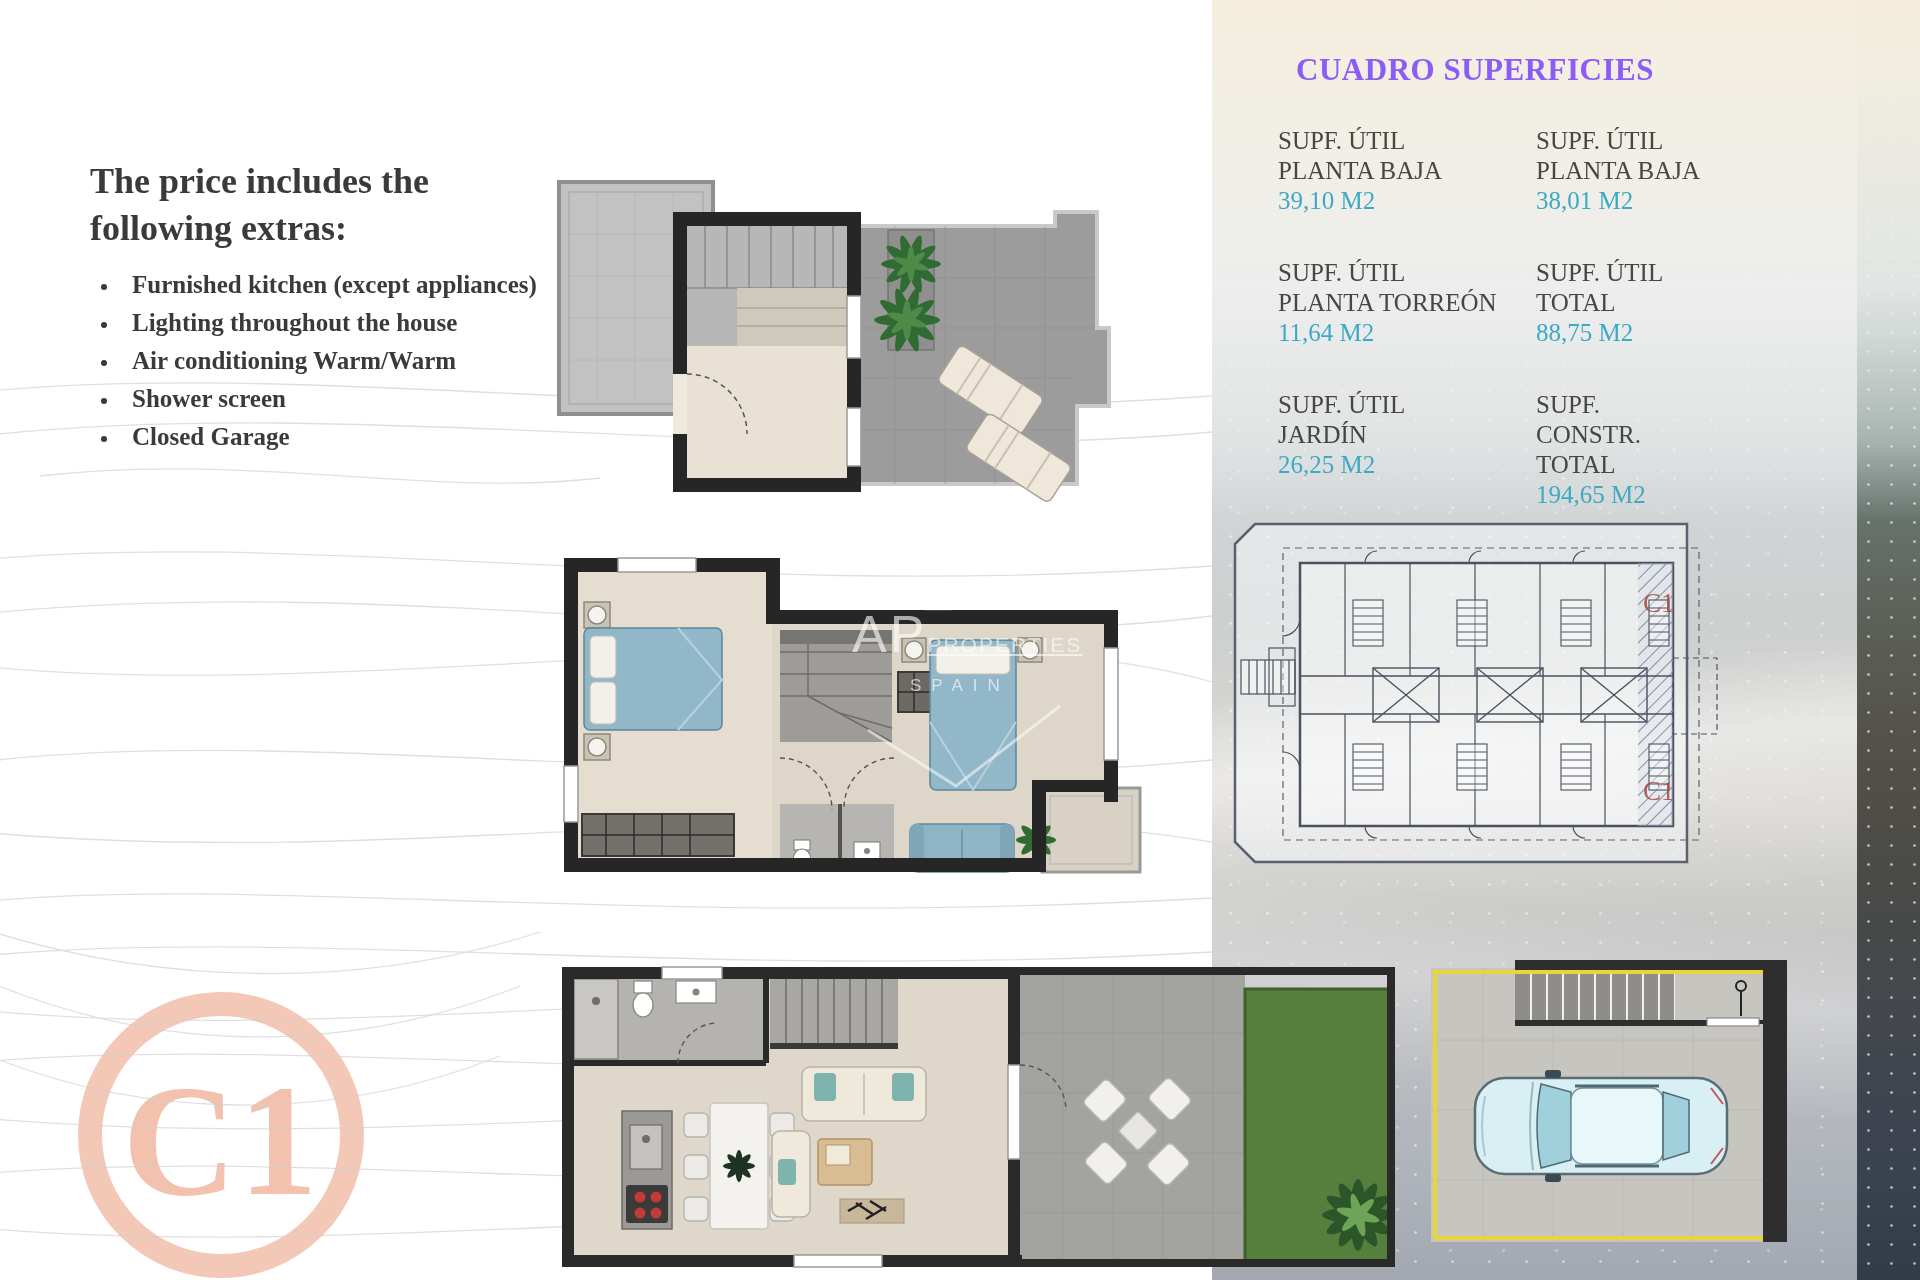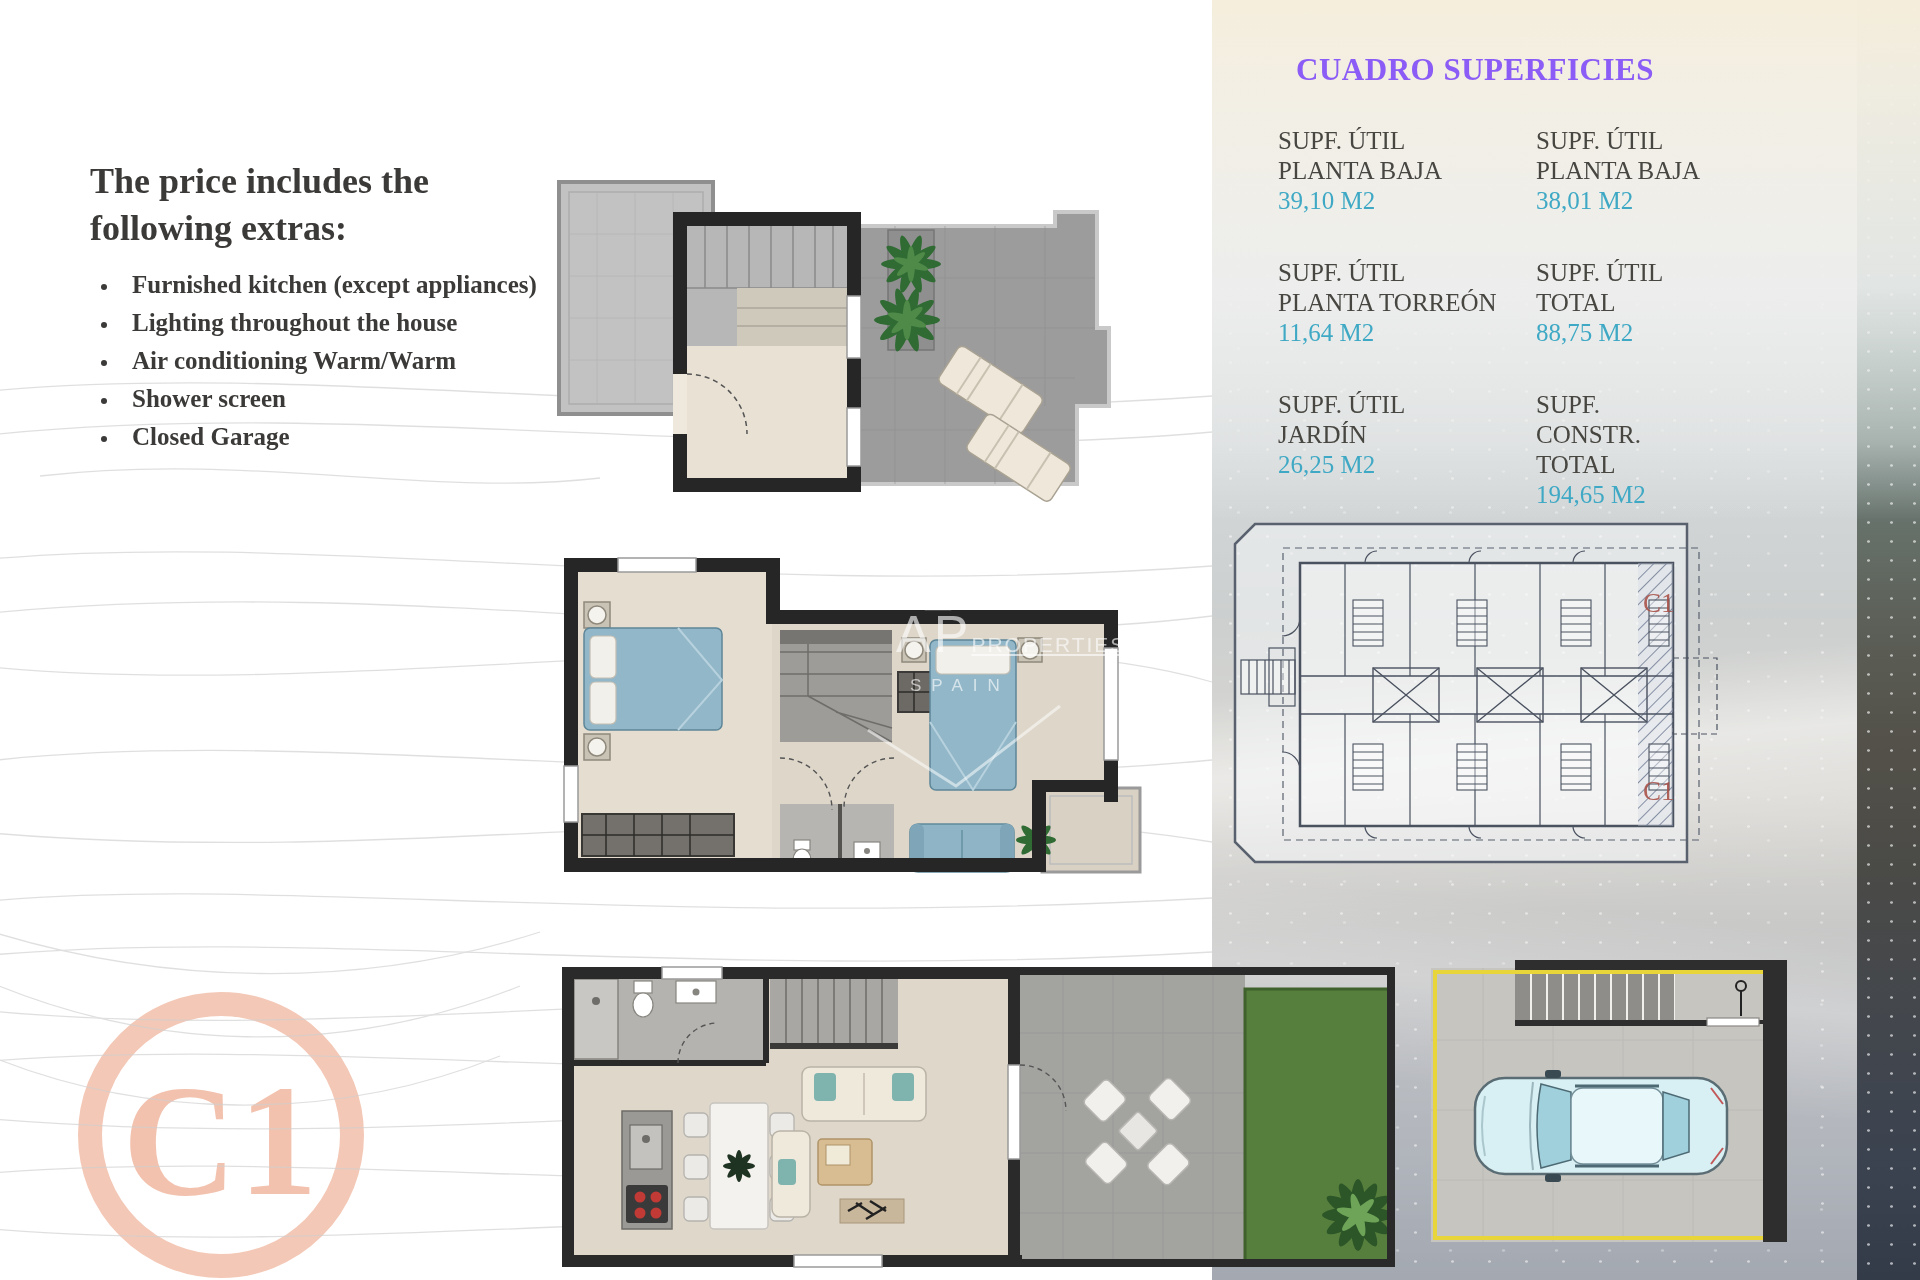--- a/index.html
+++ b/index.html
@@ -50,21 +50,21 @@
   
   .c1logo{position:absolute;left:78px;top:992px;width:238px;height:238px;border:24px solid #f4c8b6;
     border-radius:50%;display:flex;align-items:center;justify-content:center;}
   .c1logo span{font-size:158px;font-weight:bold;color:#f2c2ae;letter-spacing:2px;
     transform:translateY(6px);}
 
   
   .watermark{position:absolute;left:852px;top:578px;width:230px;opacity:.62;color:#ffffff;
     font-family:"Liberation Sans","DejaVu Sans",sans-serif;}
   .wm-row{display:flex;align-items:baseline;}
-  .wm-ap{font-size:52px;letter-spacing:3px;line-height:40px;margin-left:44px;}
+  .wm-ap{font-size:52px;letter-spacing:3px;line-height:40px;}
   .wm-props{font-size:21px;letter-spacing:2px;text-decoration:underline;}
   .wm-spain{font-size:17px;letter-spacing:10px;margin:19px 0 0 58px;}
 
   svg{display:block;}
   .abs{position:absolute;}
 </style>
 </head>
 <body>
 
 <div class="page">

